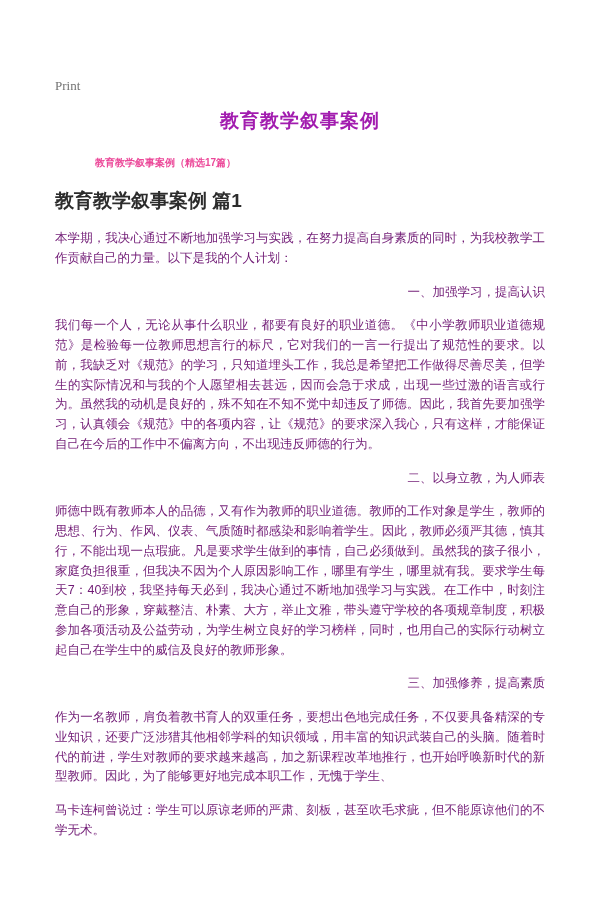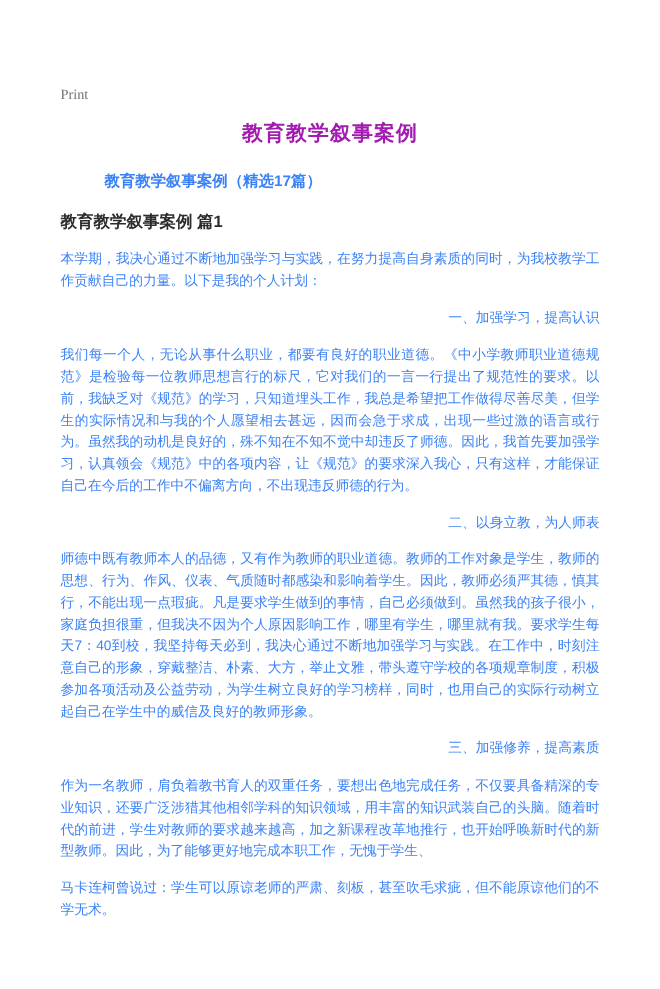--- a/index.html
+++ b/index.html
@@ -25,38 +25,38 @@
   }
   .doc-title {
     text-align: center;
     font-size: 19px;
     font-weight: bold;
     color: #a21caf;
     margin: 14px 0 22px 0;
     letter-spacing: 1px;
   }
   .doc-subtitle {
-    font-size: 14px;
+    font-size: 10px;
     font-weight: bold;
-    color: #3b82f6;
+    color: #ec4899;
     margin: 0 0 18px 0;
     padding-left: 40px;
   }
   .section-title {
-    font-size: 15px;
+    font-size: 19px;
     font-weight: bold;
     color: #2c2c2c;
     margin: 0 0 15px 0;
   }
   .content-blocks p,
   .content-blocks h3 {
     font-size: 12.5px;
     font-weight: normal;
     line-height: 1.58;
-    color: #3b82f6;
+    color: #701a75;
     text-align: justify;
     margin: 0 0 14px 0;
   }
   .content-blocks h3 {
     margin-top: 4px;
     text-align: right;
   }
 </style>
 </head>
 <body>

